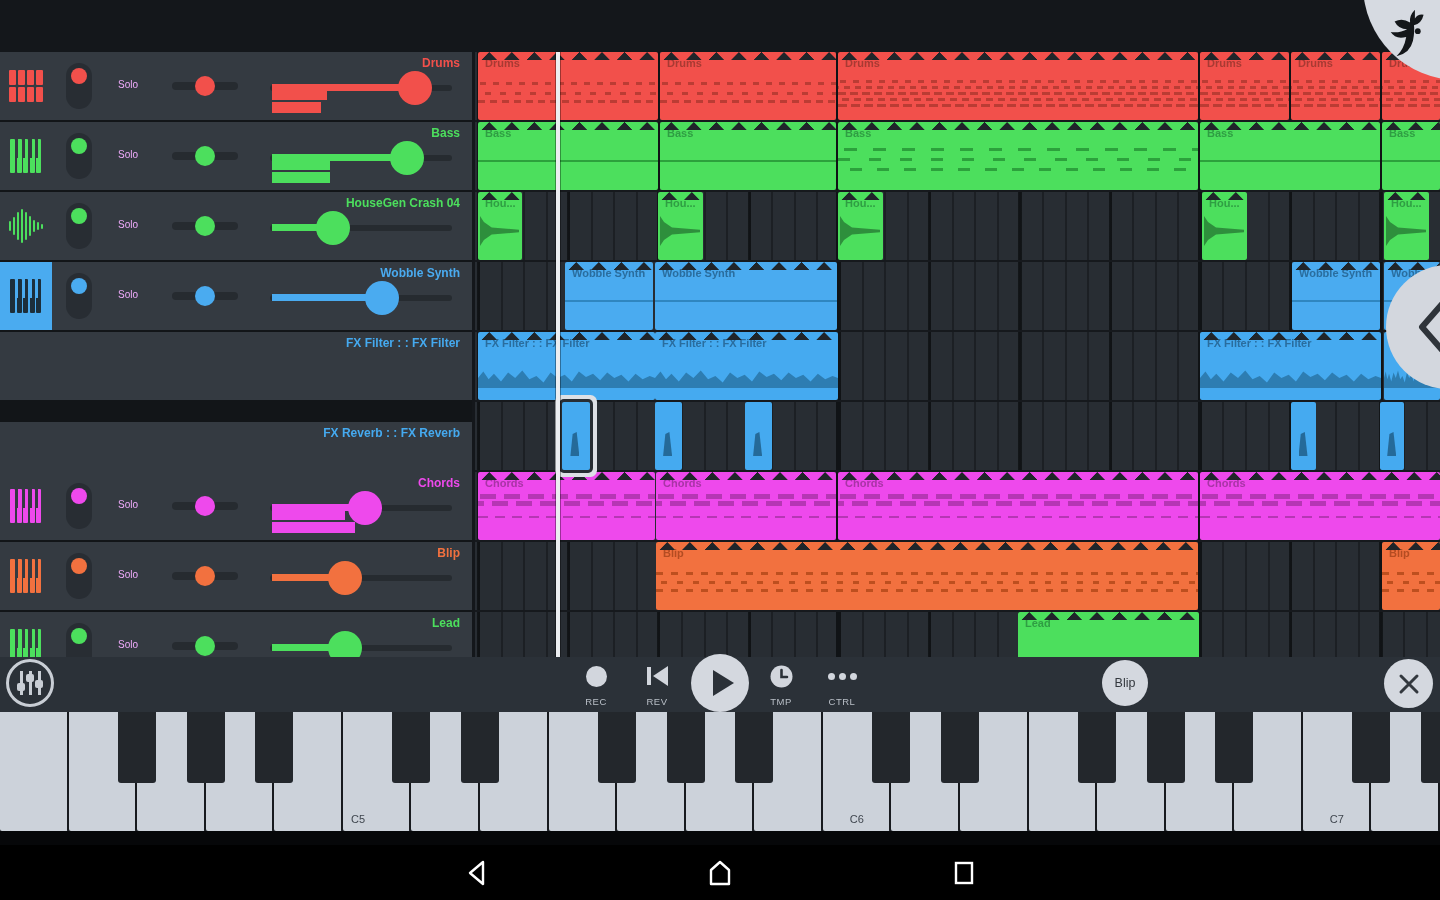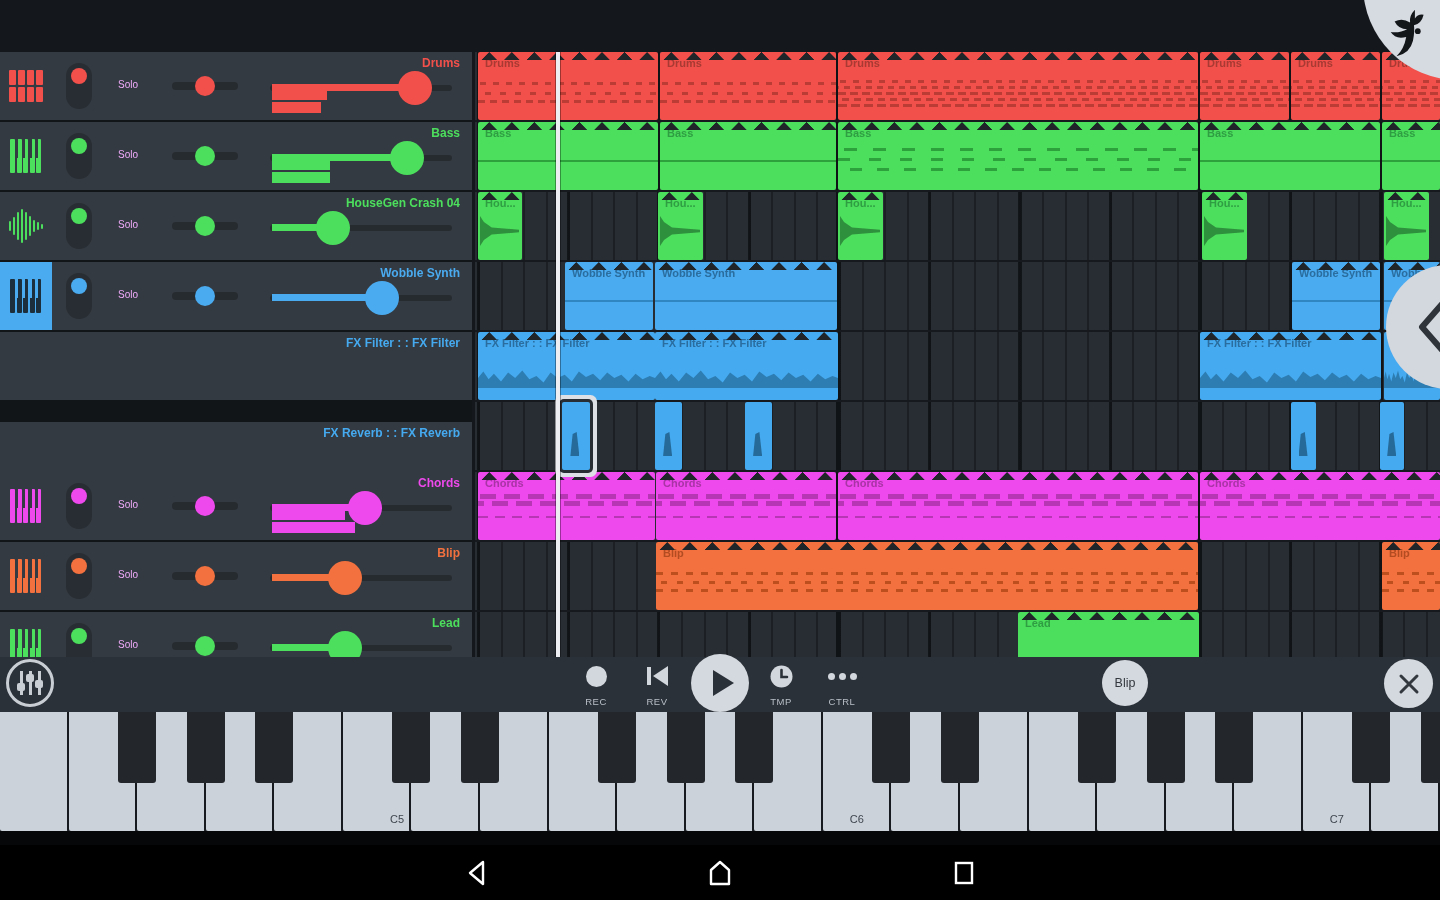--- a/index.html
+++ b/index.html
@@ -606,21 +606,21 @@
       <div class="bkey" style="left: 598.143px;"></div>
       <div class="bkey" style="left: 666.714px;"></div>
       <div class="bkey" style="left: 735.286px;"></div>
       <div class="bkey" style="left: 872.429px;"></div>
       <div class="bkey" style="left: 941px;"></div>
       <div class="bkey" style="left: 1078.14px;"></div>
       <div class="bkey" style="left: 1146.71px;"></div>
       <div class="bkey" style="left: 1215.29px;"></div>
       <div class="bkey" style="left: 1352.43px;"></div>
       <div class="bkey" style="left: 1421px;"></div>
-      <div class="klab" style="left: 363px;">C5</div>
+      <div class="klab" style="left: 324px;">C5</div>
       <div class="klab" style="left: 822.857px;">C6</div>
       <div class="klab" style="left: 1302.86px;">C7</div>
     </div>
   <div class="kb-gap"></div>
 
   <div class="navbar">
     <svg class="nav-ic" style="left:463px" viewBox="0 0 28 28">
       <path d="M20 3 L7 14 L20 25 Z" fill="none" stroke="#fff" stroke-width="2.4" stroke-linejoin="round"></path>
     </svg>
     <svg class="nav-ic" style="left:706px" viewBox="0 0 28 28">

